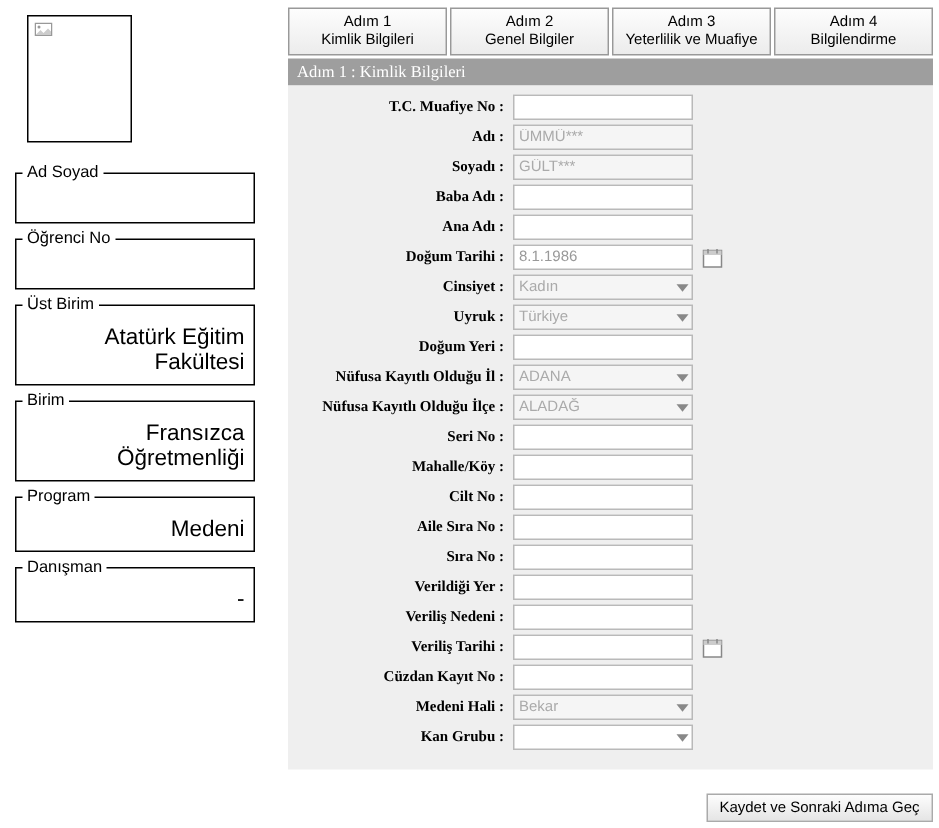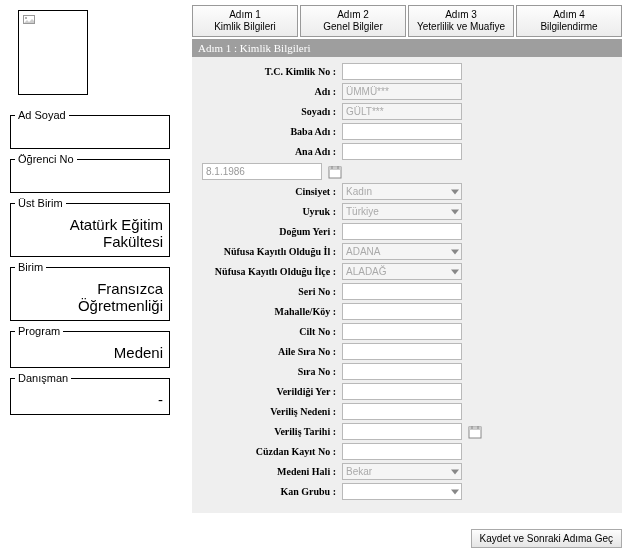--- a/index.html
+++ b/index.html
@@ -208,21 +208,21 @@
       <div>Adım 4</div>
       <div>Bilgilendirme</div>
     </div>
   </div>
 
   <div class="section-header">Adım 1 : Kimlik Bilgileri</div>
 
   <div class="form-body">
 
     <div class="row">
-        <label>T.C. Kimlik No :</label>
+        <label>T.C. Muafiye No :</label>
       <input type="text" value="" style="">
       </div>
 
     <div class="row">
         <label>Adı :</label>
       <input type="text" class="disabled" value="ÜMMÜ***" style="">
       </div>
 
     <div class="row">
         <label>Soyadı :</label>
@@ -233,20 +233,21 @@
         <label>Baba Adı :</label>
       <input type="text" value="" style="">
       </div>
 
     <div class="row">
         <label>Ana Adı :</label>
       <input type="text" value="" style="">
       </div>
 
     <div class="row">
+        <label>Doğum Tarihi :</label>
       <input type="text" value="8.1.1986" style="">
       <span class="cal-icon">
         <svg viewBox="0 0 14 14">
             <rect x="1" y="2" width="12" height="11" fill="#fff" stroke="#888"></rect>
             <rect x="1" y="2" width="12" height="3" fill="#ccc"></rect>
             <line x1="4" y1="1" x2="4" y2="4" stroke="#888"></line>
             <line x1="10" y1="1" x2="10" y2="4" stroke="#888"></line>
           </svg>
       </span>
       </div>

